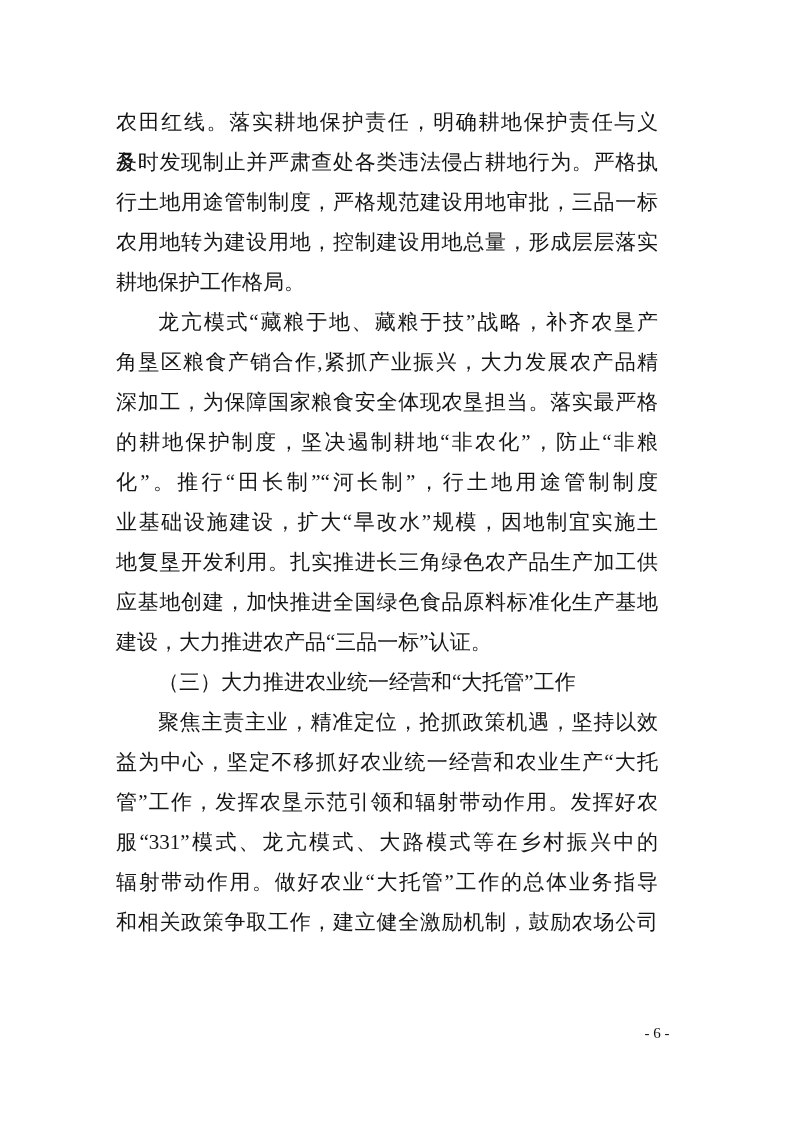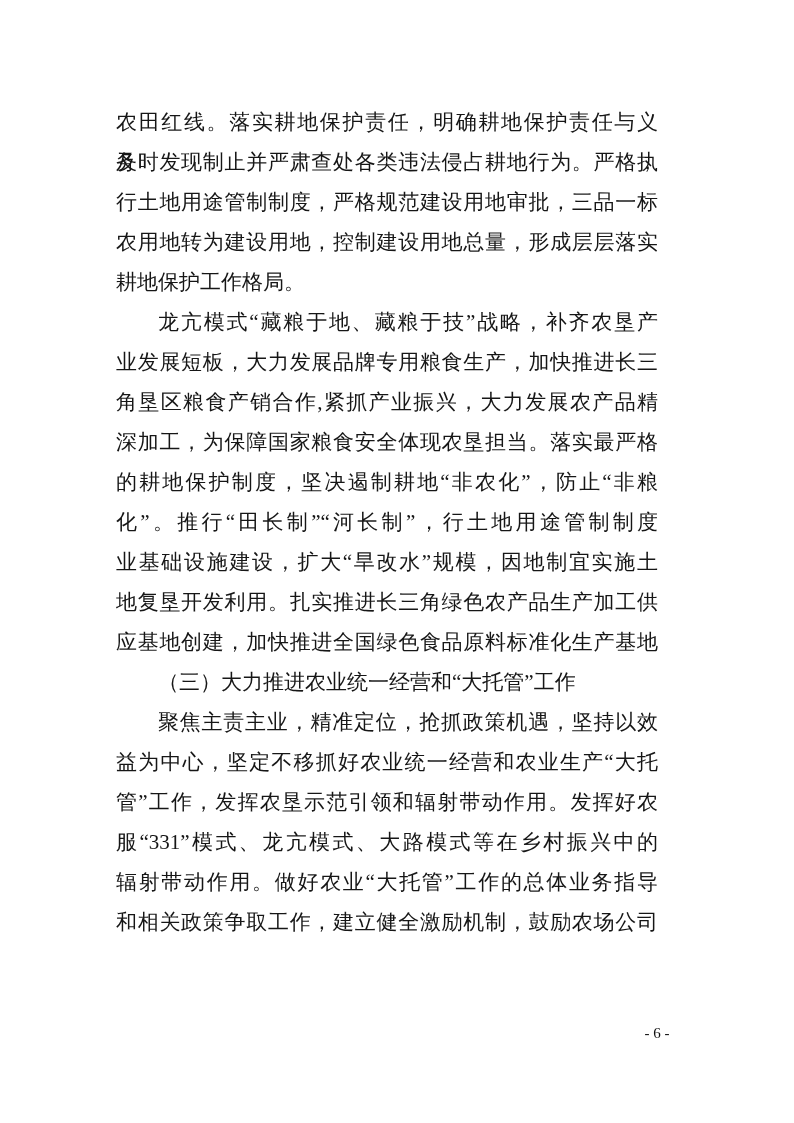--- a/index.html
+++ b/index.html
@@ -54,28 +54,28 @@
 <body>
 
 <div class="page">
   <div class="content">
       <div class="doc-line justify">农田红线。落实耕地保护责任，明确耕地保护责任与义务，</div>
       <div class="doc-line justify">及时发现制止并严肃查处各类违法侵占耕地行为。严格执</div>
       <div class="doc-line justify">行土地用途管制制度，严格规范建设用地审批，三品一标</div>
       <div class="doc-line justify">农用地转为建设用地，控制建设用地总量，形成层层落实</div>
       <div class="doc-line">耕地保护工作格局。</div>
       <div class="doc-line justify indent">龙亢模式“藏粮于地、藏粮于技”战略，补齐农垦产</div>
-      <div class="doc-line justify">业发展短板，大力发展品牌专用粮食生产，加快推进长三</div>
       <div class="doc-line justify">角垦区粮食产销合作,紧抓产业振兴，大力发展农产品精</div>
       <div class="doc-line justify">深加工，为保障国家粮食安全体现农垦担当。落实最严格</div>
       <div class="doc-line justify">的耕地保护制度，坚决遏制耕地“非农化”，防止“非粮</div>
       <div class="doc-line justify">化”。推行“田长制”“河长制”，行土地用途管制制度</div>
       <div class="doc-line justify">业基础设施建设，扩大“旱改水”规模，因地制宜实施土</div>
       <div class="doc-line justify">地复垦开发利用。扎实推进长三角绿色农产品生产加工供</div>
       <div class="doc-line justify">应基地创建，加快推进全国绿色食品原料标准化生产基地</div>
+      <div class="doc-line">建设，大力推进农产品“三品一标”认证。</div>
       <div class="doc-line indent">（三）大力推进农业统一经营和“大托管”工作</div>
       <div class="doc-line justify indent">聚焦主责主业，精准定位，抢抓政策机遇，坚持以效</div>
       <div class="doc-line justify">益为中心，坚定不移抓好农业统一经营和农业生产“大托</div>
       <div class="doc-line justify">管”工作，发挥农垦示范引领和辐射带动作用。发挥好农</div>
       <div class="doc-line justify">服“331”模式、龙亢模式、大路模式等在乡村振兴中的</div>
       <div class="doc-line justify">辐射带动作用。做好农业“大托管”工作的总体业务指导</div>
       <div class="doc-line justify">和相关政策争取工作，建立健全激励机制，鼓励农场公司</div>
     </div>
   <div class="page-number">- 6 -</div>
 </div>

